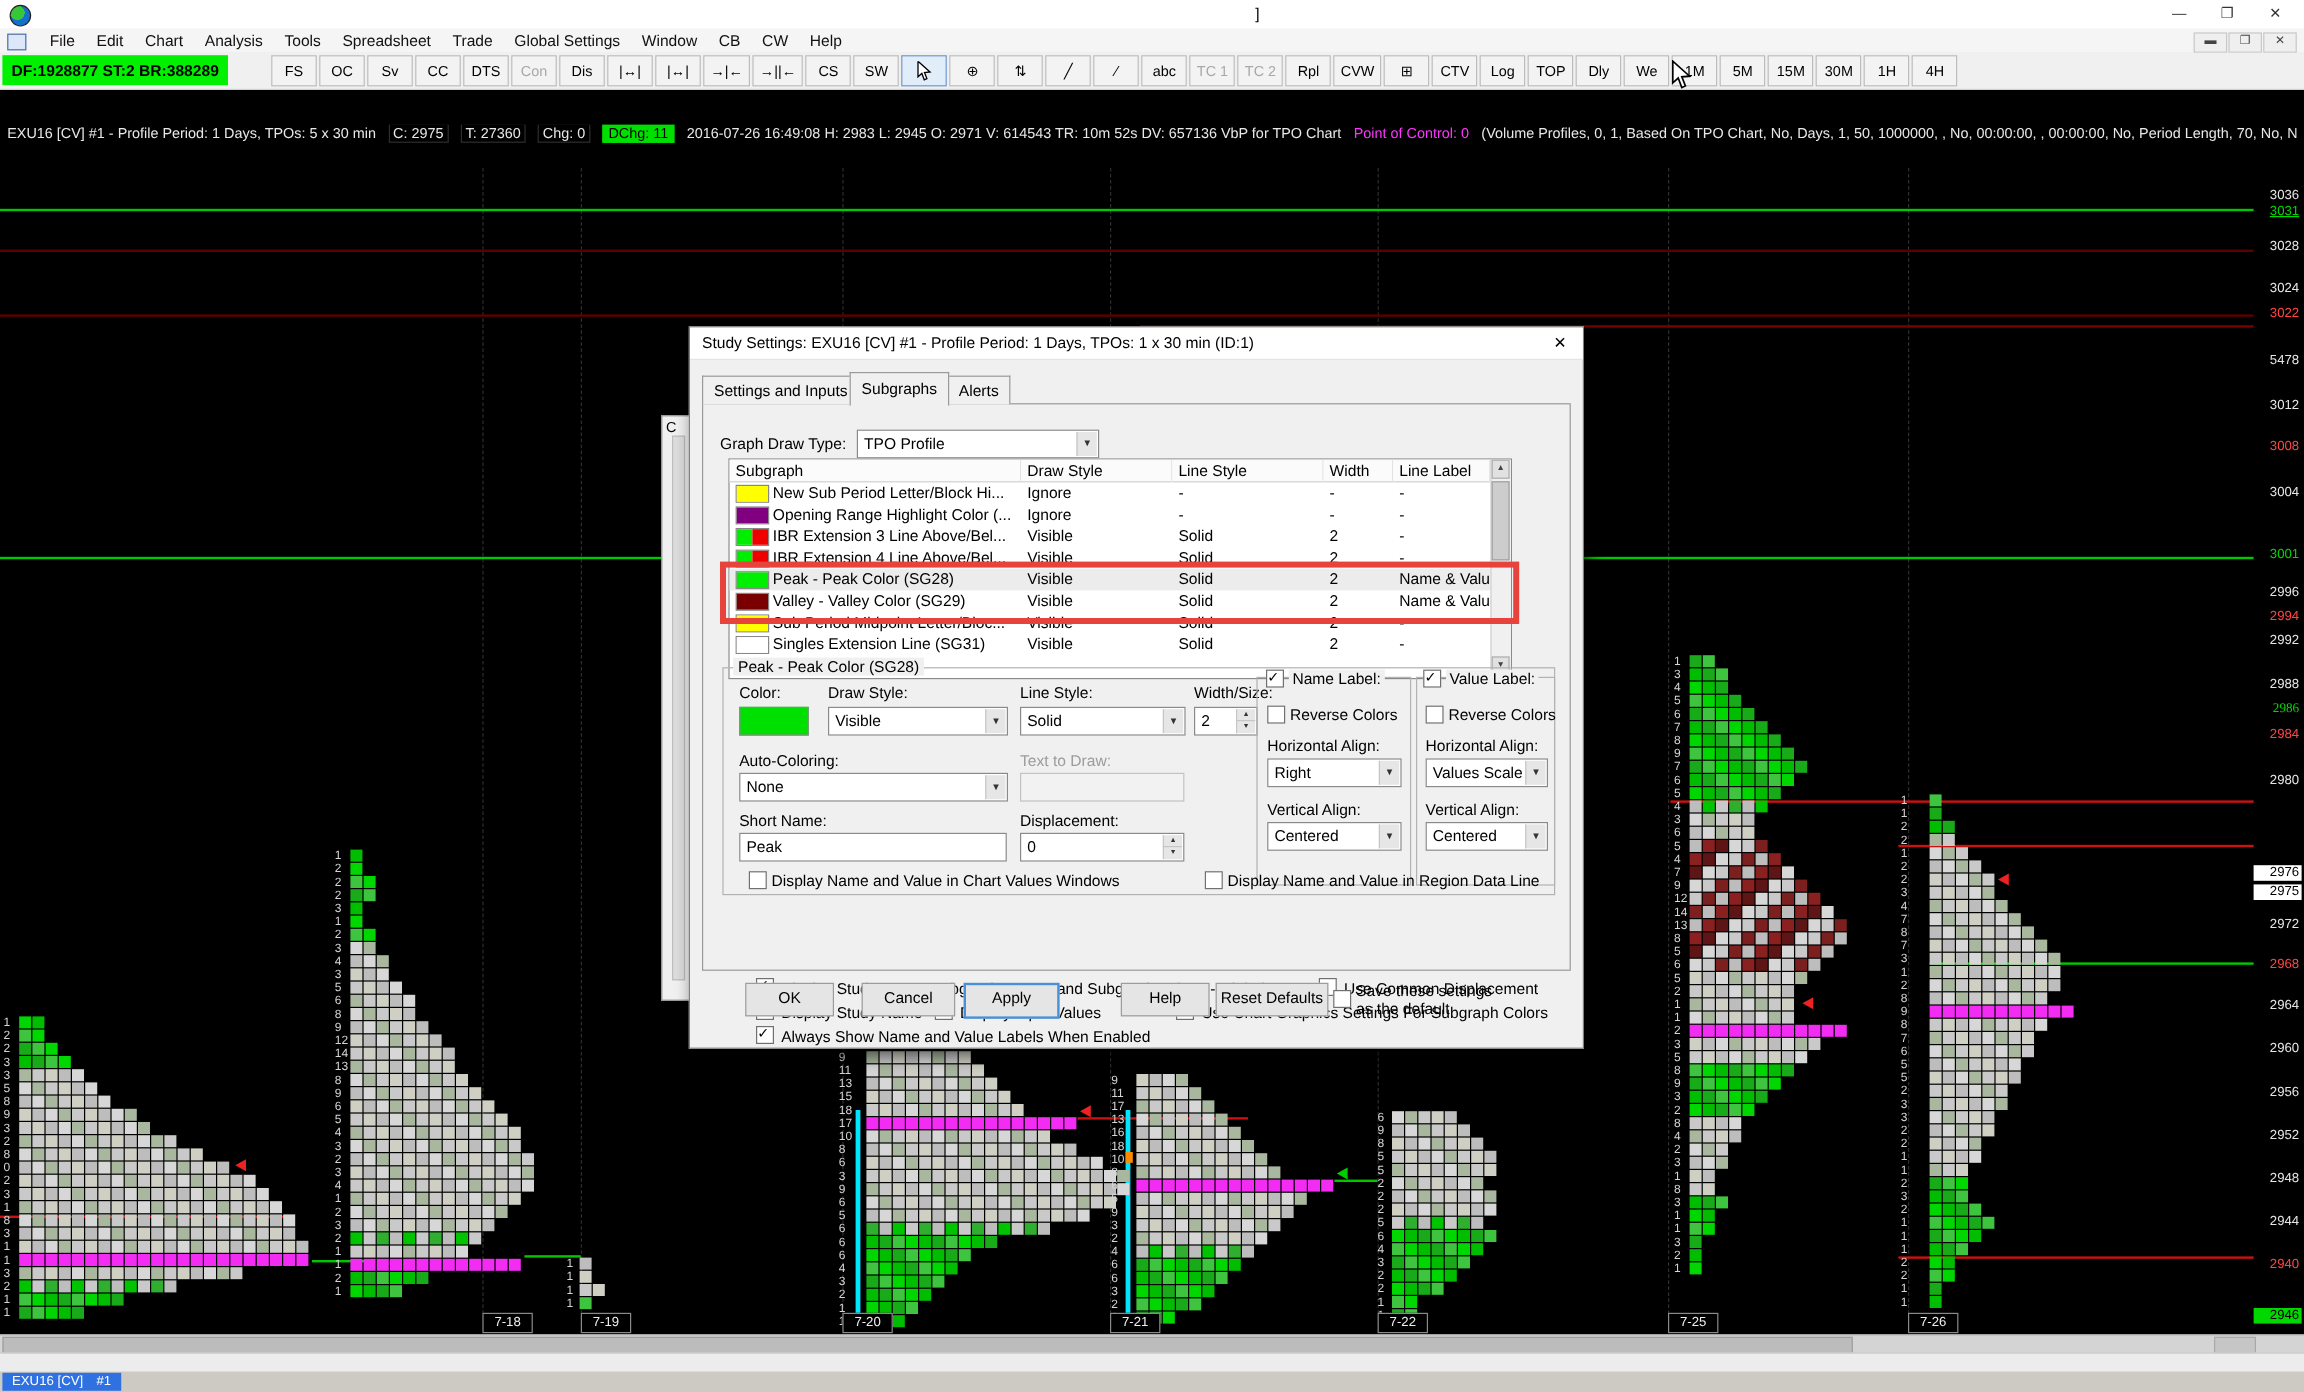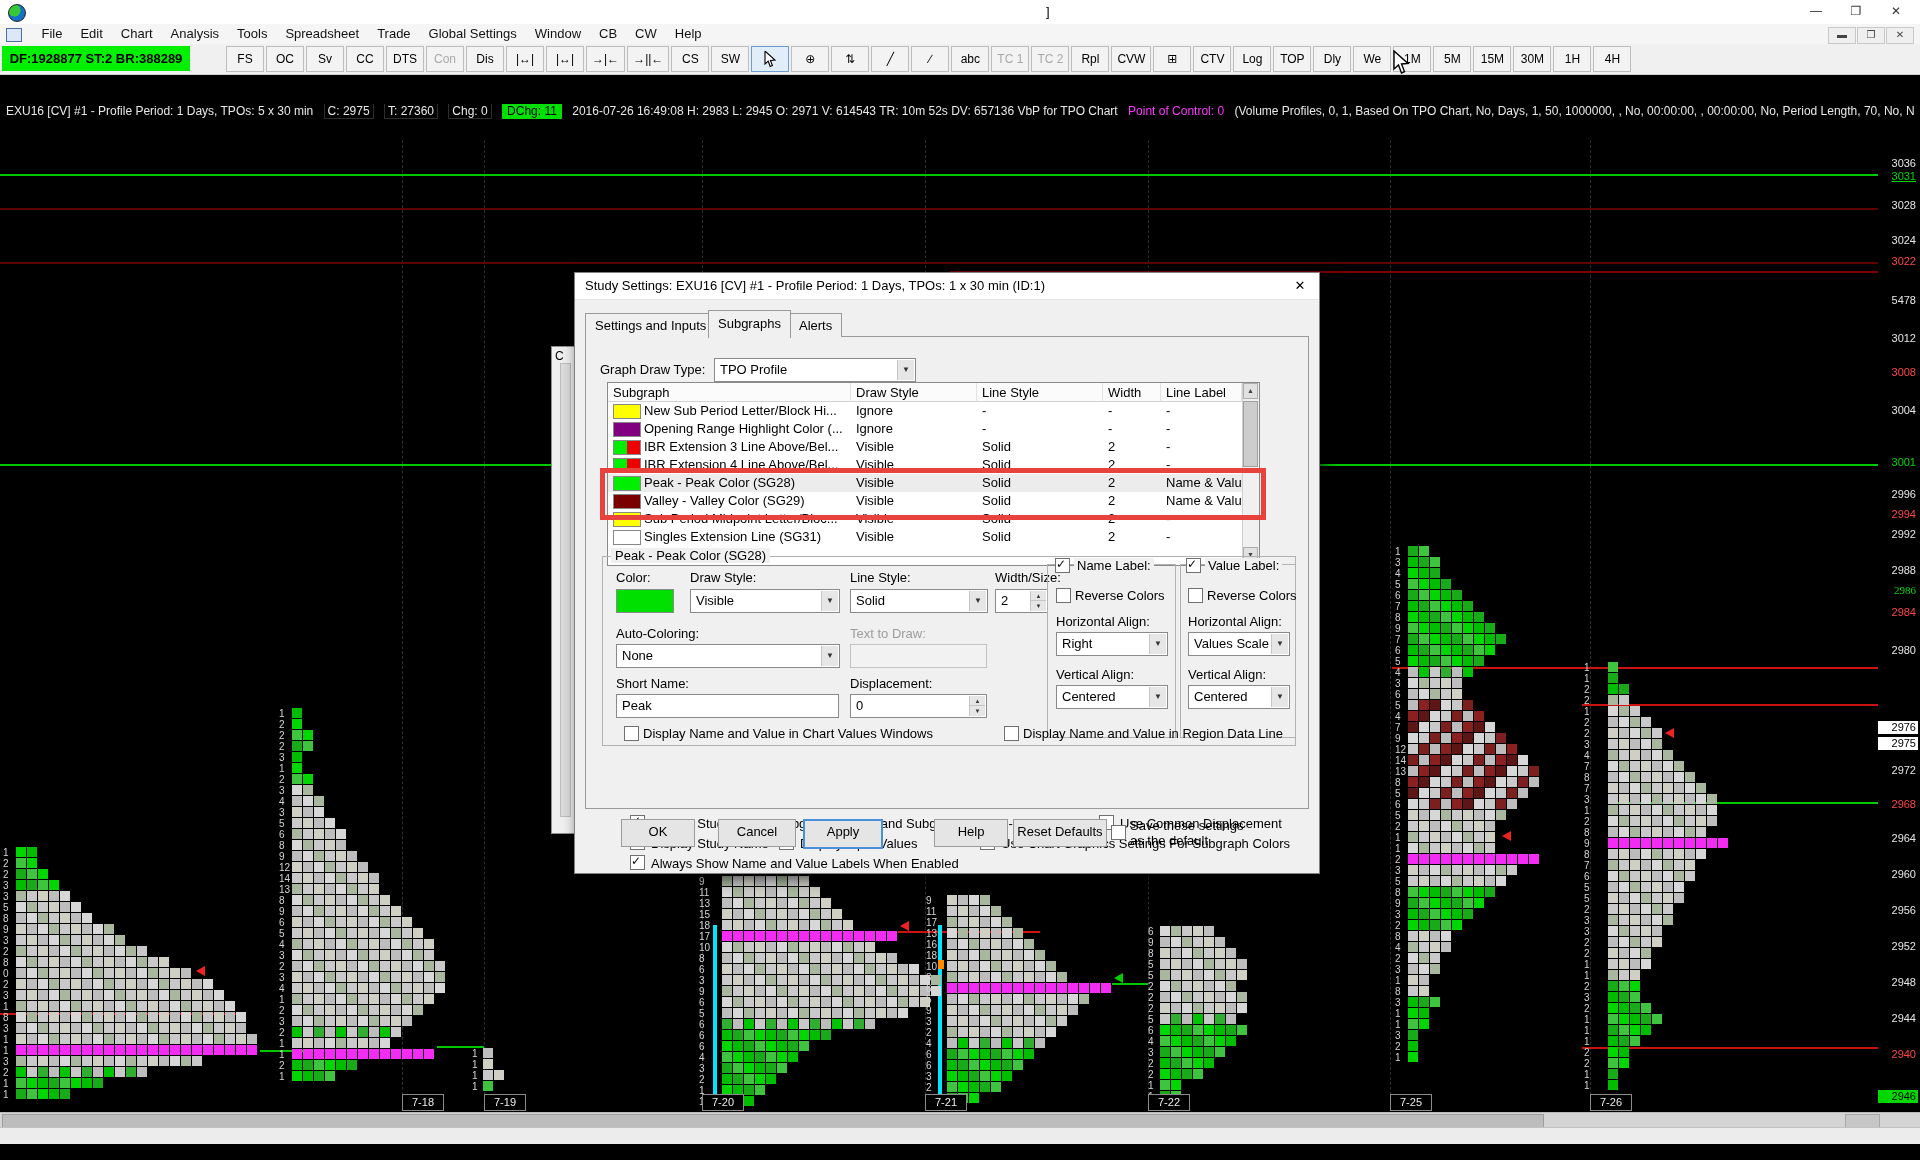--- a/index.html
+++ b/index.html
@@ -2223,17 +2223,23 @@
     <span class="cbx" style="left:536px;top:552px;"></span>
     <span class="dlg-lbl" style="left:555px;top:545px;">Save these settings</span>
     <span class="dlg-lbl" style="left:555px;top:560px;">as the default</span>
   </div>
 
   <div id="hscroll">
     <div id="hthumb"></div>
     <div id="hend"></div>
   </div>
   <div id="statusbar"></div>
+  <div id="taskbar">
+    <div id="task-tab">
+      <span>EXU16 [CV]</span>
+      <span style="margin-left:8px;">#1</span>
+    </div>
+  </div>
 
   <svg id="cursor" width="22" height="26" viewBox="0 0 22 26">
     <path d="M2,1 L2,19 L6.5,15 L9.5,23 L12.5,21.6 L9.5,14 L16,13.5 Z" fill="#ffffff" stroke="#000000" stroke-width="1.4"></path>
   </svg>
 </div>
 
 </body></html>

